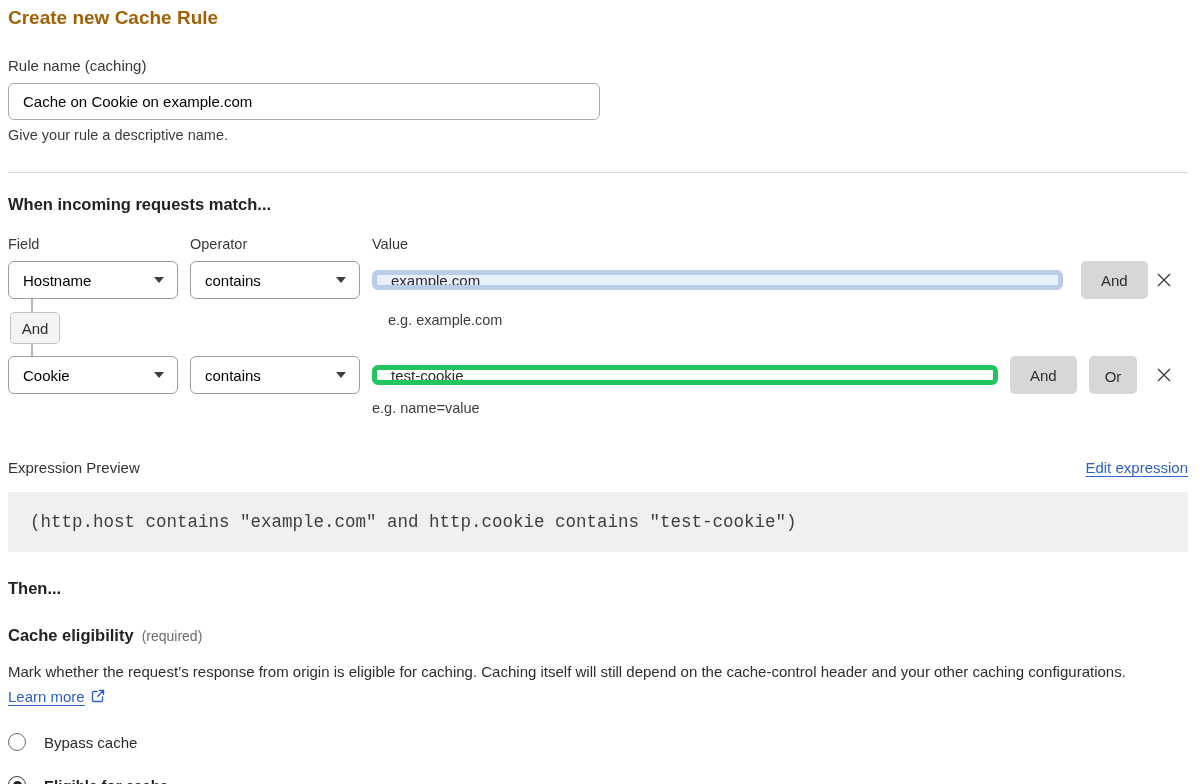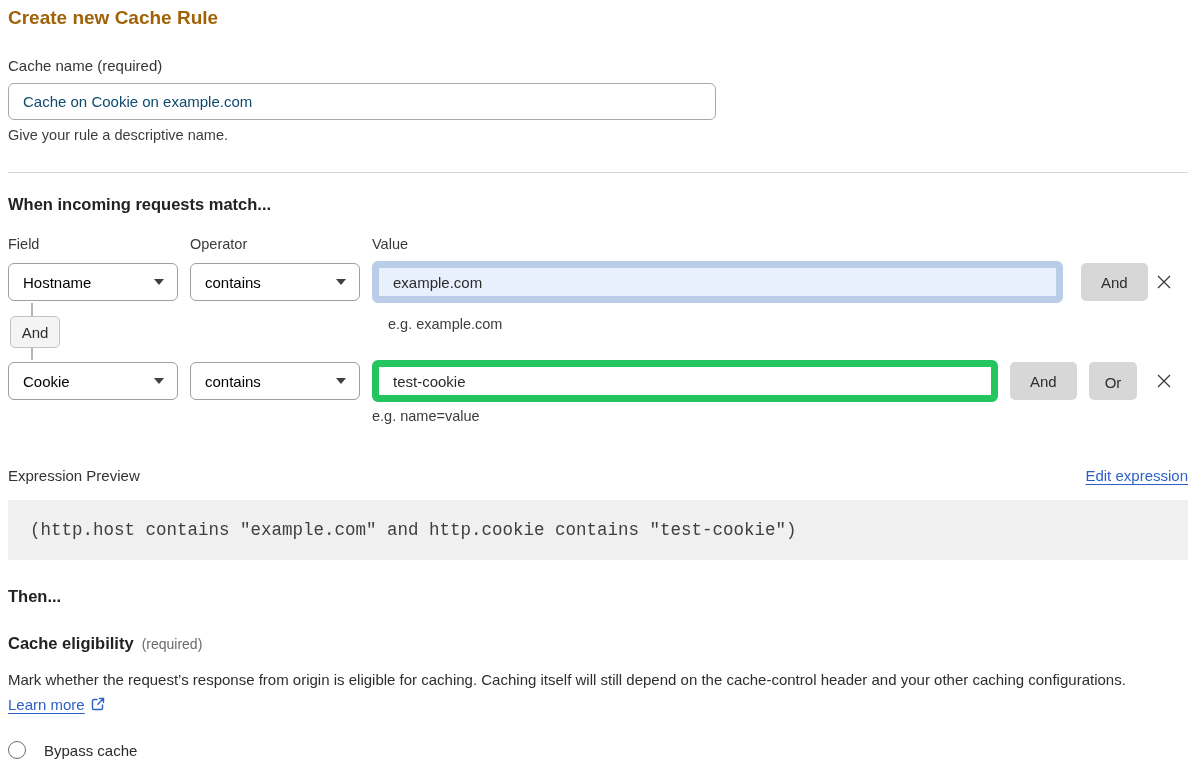--- a/index.html
+++ b/index.html
@@ -13,23 +13,23 @@
   }
   .page { width: 1188px; padding: 6px 0 0 8px; }
 
   h1.title {
     margin: 0; font-size: 19px; line-height: 24px; font-weight: 700; color: #a16207;
   }
 
   .field-label { margin-top: 27px; font-size: 15px; line-height: 18px; color: #363636; }
 
   .rule-input {
-    margin-top: 8px; width: 708px; height: 37px;
+    margin-top: 8px; width: 592px; height: 37px;
     border: 1px solid #a8a8a8; border-radius: 6px;
-    padding: 16px 14px; font-size: 15px; color: #0c4a6e;
+    padding: 16px 14px; font-size: 15px; color: #000000;
     font-family: "Liberation Sans", sans-serif;
     outline: none; background: #fff; display: block;
   }
   .helper { margin-top: 7px; font-size: 14.5px; line-height: 17px; color: #3d3d3d; }
 
   .divider { margin-top: 28px; border: none; border-top: 1.5px solid #d6d6d6; width: 1180px; }
 
   h2.section { margin: 21px 0 0; font-size: 16.5px; line-height: 20px; font-weight: 700; color: #222; }
 
   .col-labels { margin-top: 22px; display: flex; font-size: 14.5px; color: #3a3a3a; }
@@ -43,21 +43,21 @@
     display: flex; align-items: center; justify-content: space-between;
     padding: 0 13px 0 14px; font-size: 15px; color: #000000; cursor: pointer;
     flex: none;
   }
   .caret {
     width: 0; height: 0; border-left: 5px solid transparent;
     border-right: 5px solid transparent; border-top: 6px solid #3f3f3f;
     flex: none;
   }
   .val-input {
-    height: 42px; border: 7px solid #22c55e; border-radius: 6px;
+    height: 20px; border: 5px solid #22c55e; border-radius: 6px;
     padding: 0 14px; font-size: 15px; color: #2b2b2b;
     font-family: "Liberation Sans", sans-serif; outline: none; flex: none;
   }
   .val-input.hl { background: #e8f0fe; border-color: #b9cde9; }
   .w1 { width: 691px; }
   .w2 { width: 626px; }
 
   .btn-gray {
     height: 38px; border: none; border-radius: 5px; background: #d7d7d7;
     color: #2e2e2e; font-size: 15px; font-family: "Liberation Sans", sans-serif;
@@ -122,21 +122,21 @@
   .radio-label { margin-left: 18px; font-size: 15px; color: #2b2b2b; }
   .radio-label.bold { font-weight: 700; color: #1f1f1f; }
 </style>
 </head>
 <body>
 
 <div class="page">
 
   <h1 class="title">Create new Cache Rule</h1>
 
-  <div class="field-label">Cache name (required)</div>
+  <div class="field-label">Rule name (caching)</div>
   <input class="rule-input" type="text" value="Cache on Cookie on example.com" style="">
   <div class="helper">Give your rule a descriptive name.</div>
 
   <hr class="divider">
 
   <h2 class="section">When incoming requests match...</h2>
 
   <div class="col-labels">
     <div class="c1">Field</div>
     <div class="c2">Operator</div>

